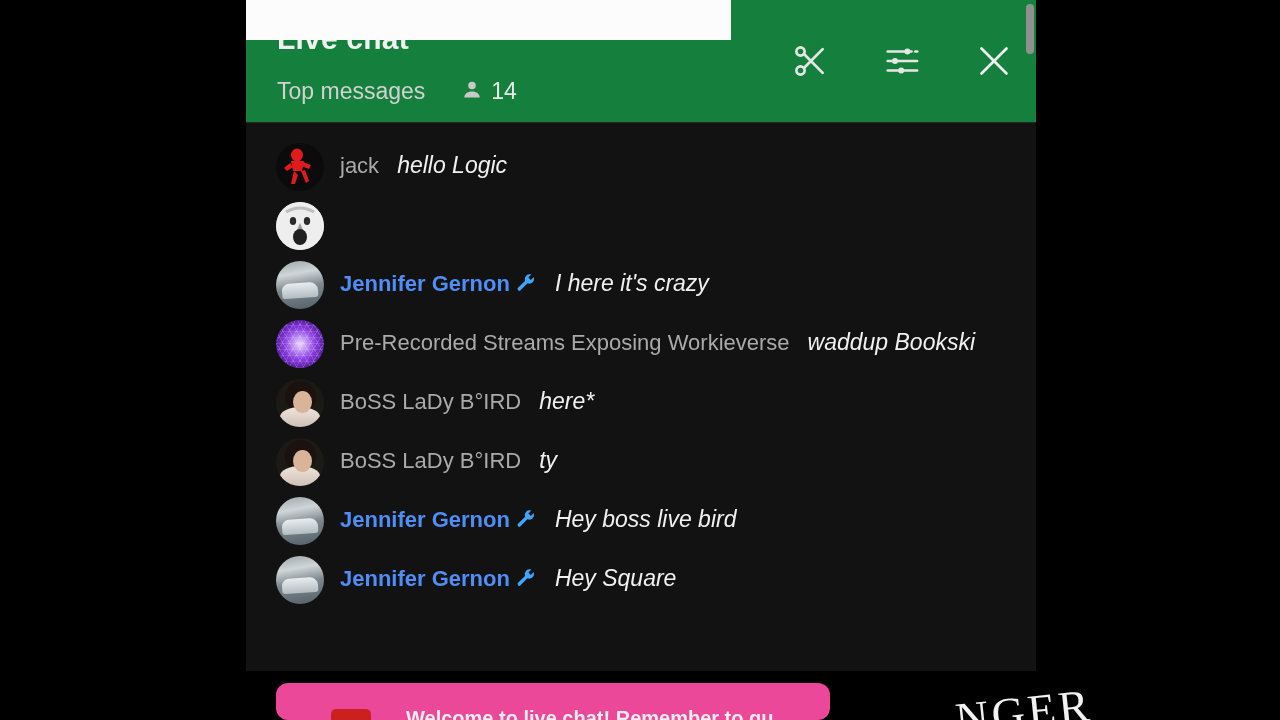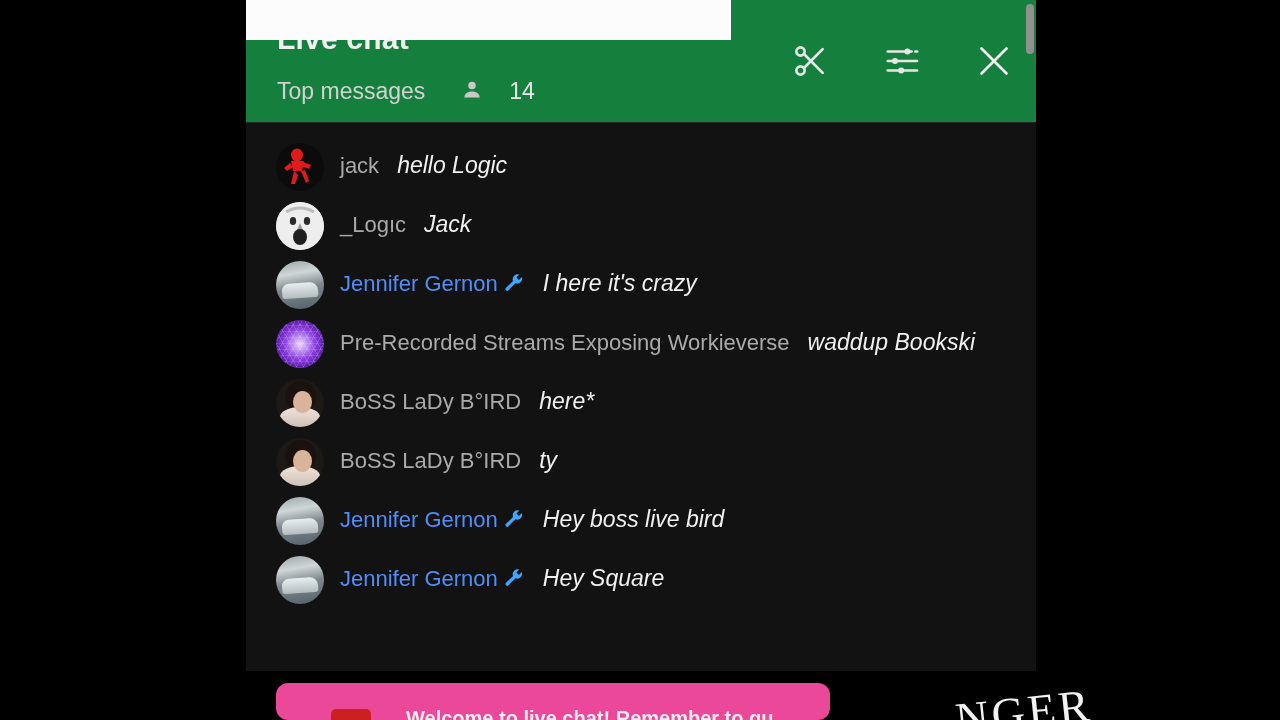--- a/index.html
+++ b/index.html
@@ -37,21 +37,21 @@
   }
   #header-sub {
     position: absolute;
     left: 31px; top: 78px;
     display: flex; align-items: center; gap: 36px;
     white-space: nowrap;
   }
   #top-messages-label {
     font-size: 23px; color: #d2d2d2;
   }
-  #viewer-group { display: flex; align-items: center; gap: 26px; }
+  #viewer-group { display: flex; align-items: center; gap: 8px; }
   #viewer-count { font-size: 23px; color: #e8e8e8; }
   .person-ic { display: block; }
 
   #header-actions {
     position: absolute;
     right: 18px; top: 38px;
     display: flex; align-items: center; gap: 44px;
   }
   .hdr-btn {
     width: 48px; height: 48px;
@@ -102,21 +102,21 @@
   .msg-body {
     padding-top: 8px;
     font-size: 23px;
     line-height: 31px;
     color: #f1f1f1;
     word-wrap: break-word;
     max-width: 660px;
   }
   .author { font-size: 22px; }
   .author.plain { color: #aaaaaa; }
-  .author.mod { color: #4f8df7; font-weight: normal; margin-top: 20px; }
+  .author.mod { color: #4f8df7; font-weight: bold; margin-top: 20px; }
   .wrench { display: inline-block; vertical-align: -3px; margin-left: 6px; }
   .text { margin-left: 18px; color: #f1f1f1; font-style: italic; }
 
   
   .av-hatchet { background: #0b0b0b; }
   .av-hatchet svg { position: absolute; left: 0; top: 0; }
   .av-face { background: #e9e9e9; }
   .av-face svg { position: absolute; left: 0; top: 0; }
   .av-car {
     background: linear-gradient(170deg,#9aa3a6 0%, #cfd6d8 28%, #7d878c 55%, #53606a 100%);
@@ -281,21 +281,20 @@
           <div class="avatar av-face">
             <svg width="48" height="48" viewBox="0 0 48 48">
               <circle cx="24" cy="24" r="24" fill="#eeeeee"></circle>
               <ellipse cx="17" cy="19" rx="3.2" ry="4" fill="#2b2b2b"></ellipse>
               <ellipse cx="31" cy="19" rx="3.2" ry="4" fill="#2b2b2b"></ellipse>
               <path d="M24 21l-3 7h6z" fill="#9a9a9a"></path>
               <ellipse cx="24" cy="35" rx="7" ry="8" fill="#1f1f1f"></ellipse>
               <path d="M10 10q14-8 28 0" fill="none" stroke="#bdbdbd" stroke-width="3"></path>
             </svg>
           </div>
-          <div class="msg-body"><span class="author plain">_Logıc</span><span class="text">Jack</span></div>
         </div>
         <div class="msg">
           <div class="avatar av-car"></div>
           <div class="msg-body"><span class="author mod">Jennifer Gernon</span><span class="wrench"><svg width="21" height="21" viewBox="0 0 24 24" fill="#3ea6ff">
                 <path d="M20.3 4.6a5.6 5.6 0 0 1-7.2 7.2L5.4 19.5a2 2 0 1 1-2.8-2.8l7.7-7.7a5.6 5.6 0 0 1 7.2-7.2l-3.3 3.3 2.8 2.8z"></path>
               </svg></span><span class="text">I here it's crazy</span></div>
         </div>
         <div class="msg">
           <div class="avatar av-purple"></div>
           <div class="msg-body"><span class="author plain">Pre-Recorded Streams Exposing Workieverse</span><span class="text">waddup Bookski</span></div>

